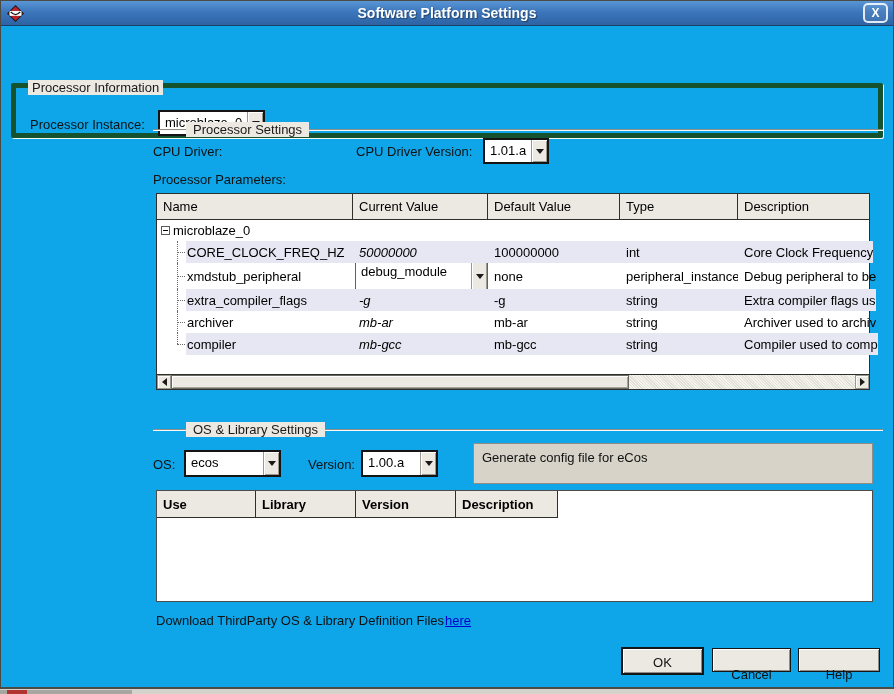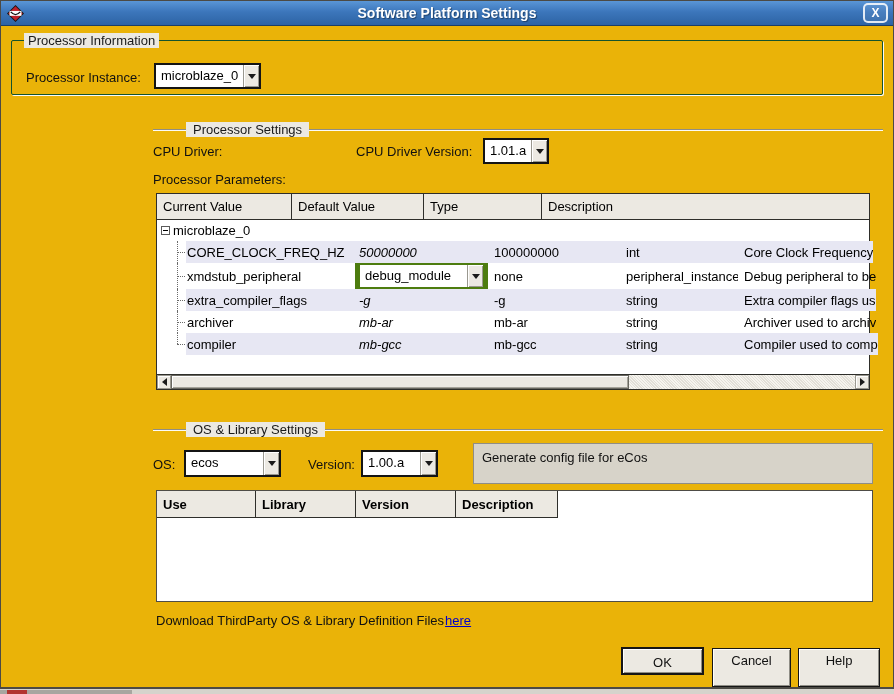--- a/index.html
+++ b/index.html
@@ -1,36 +1,36 @@
 <!DOCTYPE html>
 <html><head>
 <meta charset="utf-8">
 <style>
   * { margin:0; padding:0; box-sizing:border-box; }
   html,body { width:894px; height:694px; font-family:"Liberation Sans", sans-serif; }
   body { position:relative; background:#d6d3cc; overflow:hidden; }
 
   .dialog { position:absolute; left:0; top:0; width:894px; height:689px;
-            background:#eab308; border:1px solid #4c4a44; border-bottom-width:2px; }
+            background:#0ea5e9; border:1px solid #4c4a44; border-bottom-width:2px; }
 
   
   .titlebar { position:absolute; left:0; top:0; right:0; height:25px;
               background:linear-gradient(#5a96d6 0%, #3c76bb 45%, #2d63a4 100%);
               border-bottom:1px solid #1c3f66; }
   .app-icon { position:absolute; left:6px; top:4px; width:17px; height:17px; }
   .win-title { position:absolute; left:0; right:0; top:4px; text-align:center;
                color:#fff; font-size:14px; font-weight:bold; text-shadow:1px 1px 1px rgba(0,0,0,.4); }
   .close-btn { position:absolute; right:5px; top:2px; width:25px; height:20px;
                border:2px solid rgba(255,255,255,.85); border-radius:5px;
                color:#fff; font-weight:bold; font-size:12px; line-height:16px;
                text-align:center; background:rgba(255,255,255,.07); cursor:default; }
 
   
-  .groupbox { position:absolute; border:1px solid #14532d; border-radius:2px;
-              box-shadow:1px 1px 0 #fbfaf7; }
+  .groupbox { position:absolute; border:5px solid #14532d; border-radius:2px;
+              box-shadow:1px 1px 0 #fbfaf7;margin-top:43px; }
   .group-label { position:absolute; top:-8px; left:12px; padding:0 4px;
                  background:#ece9e2; font-size:13px; color:#1a1a1a; }
   .hline { position:absolute; height:1px; background:#8f8d85; box-shadow:0 1px 0 #fbfaf7; }
   .hline-label { position:absolute; padding:0 7px; background:#ece9e2; font-size:13px; color:#1a1a1a; }
 
   .lbl { position:absolute; font-size:13px; color:#111; white-space:nowrap; }
 
   
   .combo { position:absolute; background:#fff; border:2px solid #141414; display:flex; }
   .combo-value { flex:1; font-size:13px; padding:3px 0 0 5px; white-space:nowrap; overflow:hidden; }
@@ -63,21 +63,21 @@
   .gutter { position:relative; width:29px; flex:0 0 auto; background:#fff; }
   .gutter::before { content:''; position:absolute; left:20px; top:0; bottom:0; border-left:1px dotted #6a6a6a; }
   .prow.last .gutter::before { bottom:50%; }
   .gutter::after { content:''; position:absolute; left:20px; width:8px; top:50%; border-top:1px dotted #6a6a6a; }
   .prow-cells { flex:1; display:flex; align-items:center; }
   .prow.shaded .prow-cells { background:#e7e7f3; }
   .pc { padding-left:6px; white-space:nowrap; overflow:hidden; height:100%; display:flex; align-items:center; }
   .pc.name{width:167px; padding-left:1px;} .pc.cur{width:135px;} .pc.def{width:132px;} .pc.typ{width:118px;} .pc.dsc{flex:1;}
   .pc.cur.italic { font-style:italic; }
   .cell-combo { position:relative; width:133px; height:32px; background:#fff;
-                border:5px solid #4d7c0f; display:flex; margin-left:-4px; }
+                border:1px solid #4d7c0f; display:flex; margin-left:-4px; }
   .cell-combo .combo-value { padding-top:3px; }
 
   
   .hscroll { position:absolute; left:0; right:0; bottom:0; height:15px;
              border-top:1px solid #2e2e2a; background:#ece9e2; display:flex; }
   .sb-btn { width:14px; flex:0 0 auto; display:flex; align-items:center; justify-content:center;
             background:#ece9e2; border:1px solid #9a988f;
             box-shadow:inset 1px 1px 0 #fff; }
   .sb-btn i { width:0; height:0; border-top:4px solid transparent; border-bottom:4px solid transparent; }
   .sb-btn.left i { border-right:5px solid #1a1a1a; }
@@ -95,25 +95,25 @@
   .lthead { display:flex;font-weight:bold; }
   .lth { height:27px; font-size:13px; padding:6px 0 0 6px; background:#ece9e2;
          border:1px solid #2e2e2a; border-top:none; margin-left:-1px; white-space:nowrap; }
   .lth:first-child { margin-left:0; border-left:none; }
   .lw-use{width:99px;} .lw-lib{width:101px;} .lw-ver{width:101px;} .lw-dsc{width:103px;}
 
   .download-row { position:absolute; left:155px; top:612px; font-size:13px; color:#111; }
   .download-row a { color:#0000cc; text-decoration:underline; margin-left:1px; cursor:pointer; }
 
   
-  .btn { position:absolute; height:39px; background:#ece9e2; font-size:13px;
+  .btn { position:absolute; height:24px; background:#ece9e2; font-size:13px;
          font-family:"Liberation Sans", sans-serif; color:#111;
          border:1px solid #161616;
          box-shadow:inset 1px 1px 0 #fff, inset -1px -1px 0 #8f8d85;
-         text-align:center; padding-top:4px; }
+         text-align:center; padding-top:18px; }
   .btn.default { border-width:2px; height:28px; padding-top:6px; }
 
   
   .sliver { position:absolute; left:0; bottom:0; width:132px; height:4px; background:#a8a6a0; }
   .sliver-red { position:absolute; left:7px; bottom:0; width:20px; height:4px; background:#b23430; }
 </style>
 </head>
 <body>
 
 <div class="dialog">
@@ -153,20 +153,21 @@
     <span class="combo-value">1.01.a</span>
     <span class="combo-arrow">
         <i></i>
       </span>
   </div>
 
   <span class="lbl" style="left:152px; top:171px;">Processor Parameters:</span>
 
   <div class="ptable">
     <div class="pthead">
+      <div class="pth w-name">Name</div>
       <div class="pth w-cur">Current Value</div>
       <div class="pth w-def">Default Value</div>
       <div class="pth w-type">Type</div>
       <div class="pth w-desc">Description</div>
     </div>
 
     <div class="prow-root">
       <span class="minus-box"></span>
       <span>microblaze_0</span>
     </div>

